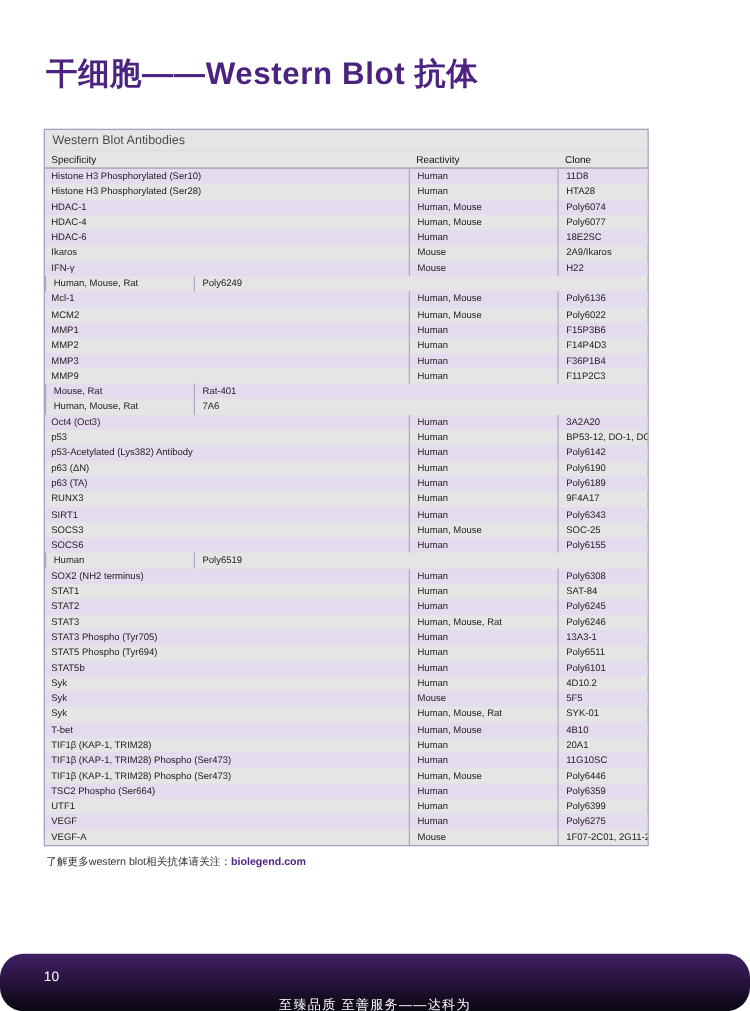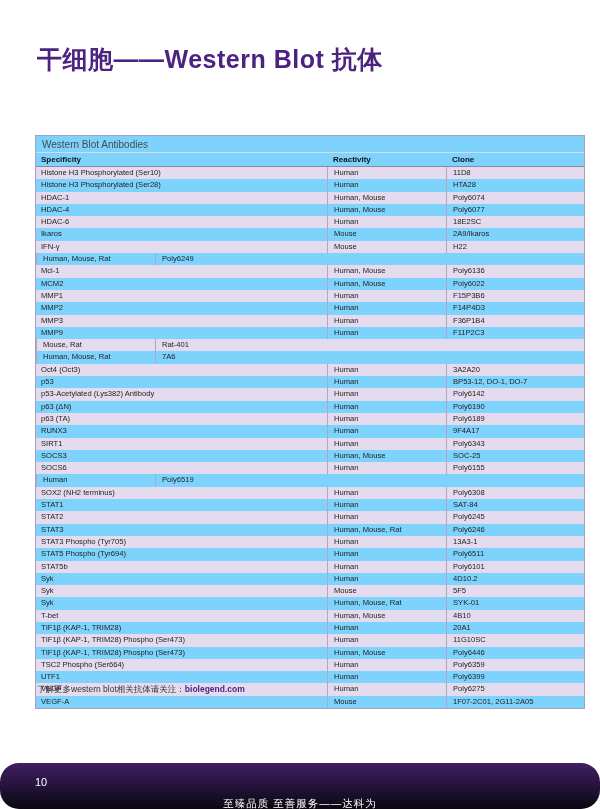--- a/index.html
+++ b/index.html
@@ -9,31 +9,31 @@
     background:#ffffff;
     font-family:"Liberation Sans","DejaVu Sans",sans-serif;
     overflow:hidden;
   }
   .page-title {
     position:absolute; left:37px; top:44px;
     font-size:25px; line-height:30px; font-weight:600;
     color:#4c2380; letter-spacing:0.5px; white-space:nowrap;
   }
   .tbl {
-    position:absolute; left:35px; top:103px; width:550px;
-    border:1px solid #a99ec0; background:#7dd3fc;margin-top:32px;
+    position:absolute; left:35px; top:103px; width:484px;
+    border:1px solid #a99ec0; background:#e5e5e5;
   }
   .tbl-title {
     height:17px; line-height:17px; padding-left:6px;
     font-size:10px; color:#4a4a4a;
     border-bottom:1px solid #ddd8e6;
   }
   .tbl-head {
     display:flex; height:14px; line-height:14px;
-    font-size:8px; font-weight:bold; color:#111;
+    font-size:8px; font-weight:normal; color:#111;
     border-bottom:1px solid #93879f;
   }
   .c1 { width:291px; padding-left:5px; }
   .c2 { width:119px; padding-left:6px; }
   .c3 { flex:1; padding-left:6px; }
   .row {
     display:flex; height:12.3px; line-height:12.3px;
     font-size:7.6px; color:#222; white-space:nowrap;
   }
   .row.alt { background:#e4dcee; }

